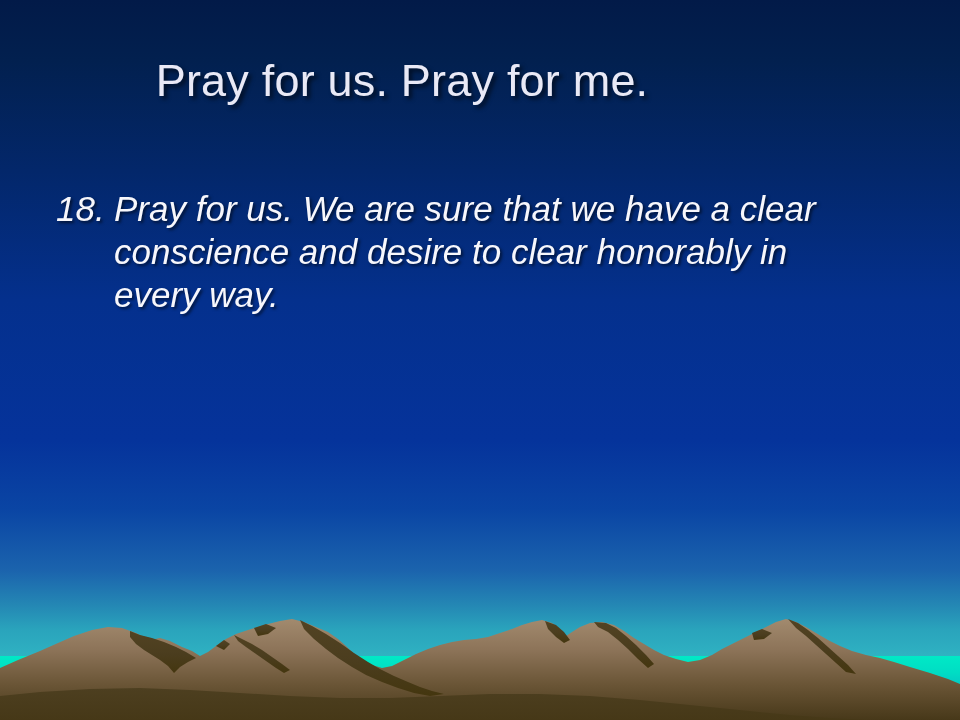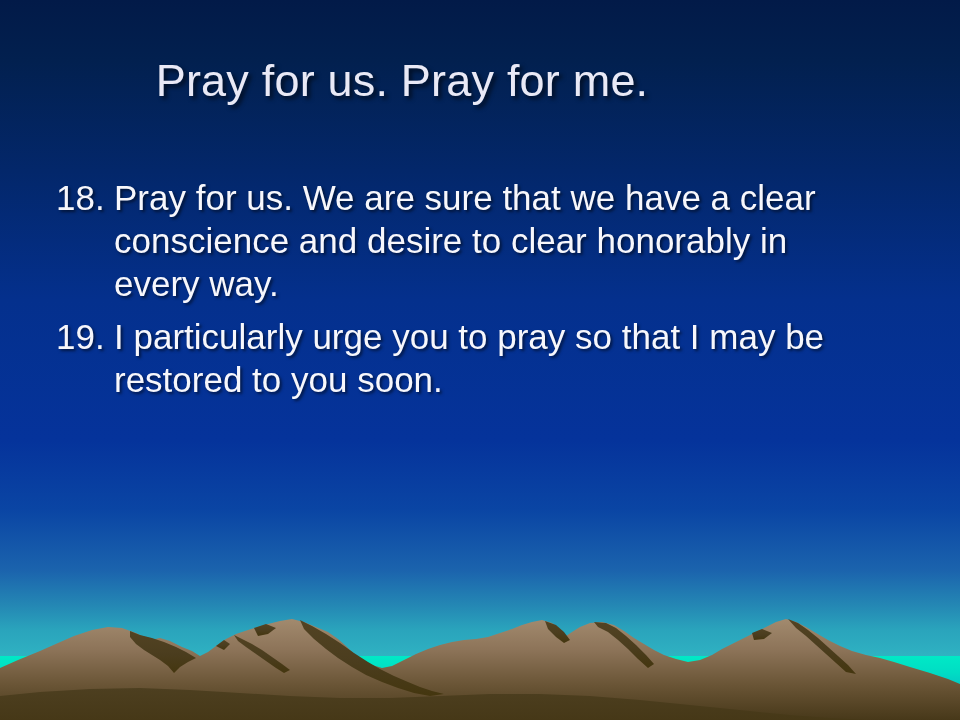--- a/index.html
+++ b/index.html
@@ -70,22 +70,23 @@
     line-height: 54px;
     color: #e9e9f6;
     letter-spacing: 0.2px;
     text-shadow: 3px 3px 4px rgba(0,0,0,0.62);
     white-space: nowrap;
   }
 
   .body-list {
     position: absolute;
     left: 56px;
-    top: 176px;
+    top: 187px;
     width: 840px;
+    font-style: italic;
   }
 
   .li {
     display: flex;
     align-items: flex-start;
     margin-bottom: 10px;
   }
 
   .li-num {
     flex: 0 0 auto;
@@ -176,20 +177,16 @@
 
   <div class="title">Pray for us. Pray for me.</div>
 
   <div class="body-list">
 
     <div class="li">
       <div class="li-num">18.</div>
       <div class="li-text">Pray for us. We are sure that we have a clear conscience and desire to clear honorably in every way.</div>
     </div>
 
-    <div class="li">
-      <div class="li-num">19.</div>
-      <div class="li-text">I particularly urge you to pray so that I may be restored to you soon.</div>
-    </div>
 
   </div>
 
 </div>
 
 </body></html>

